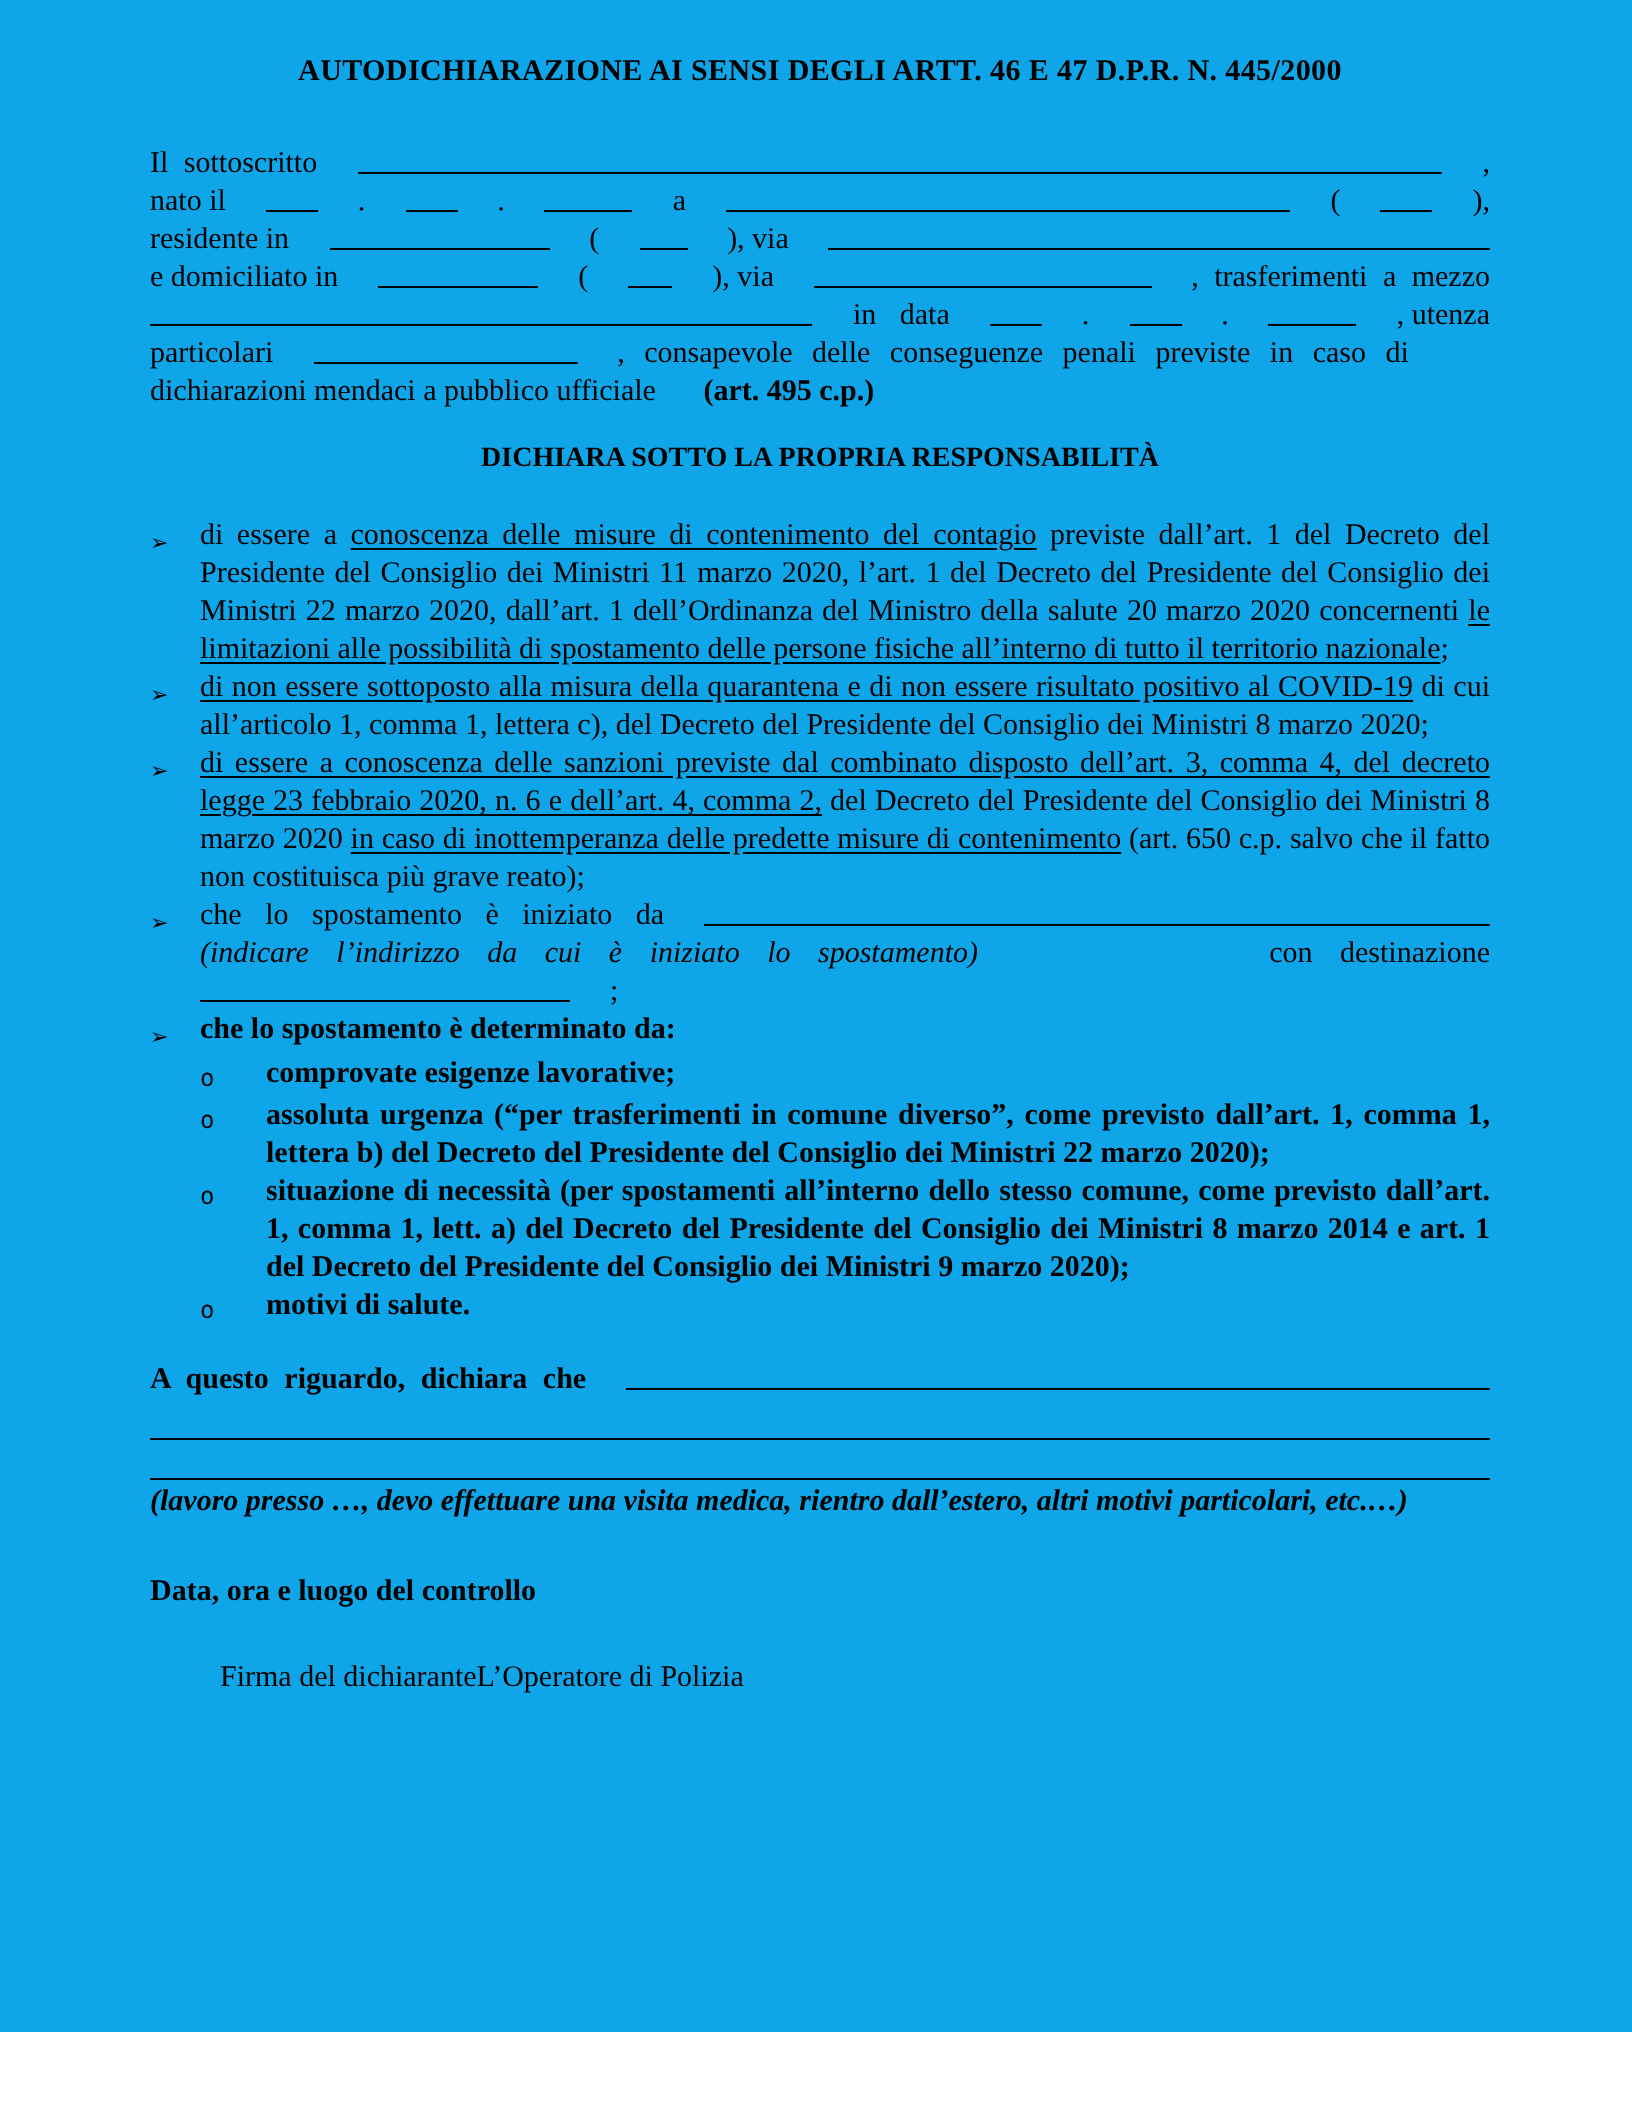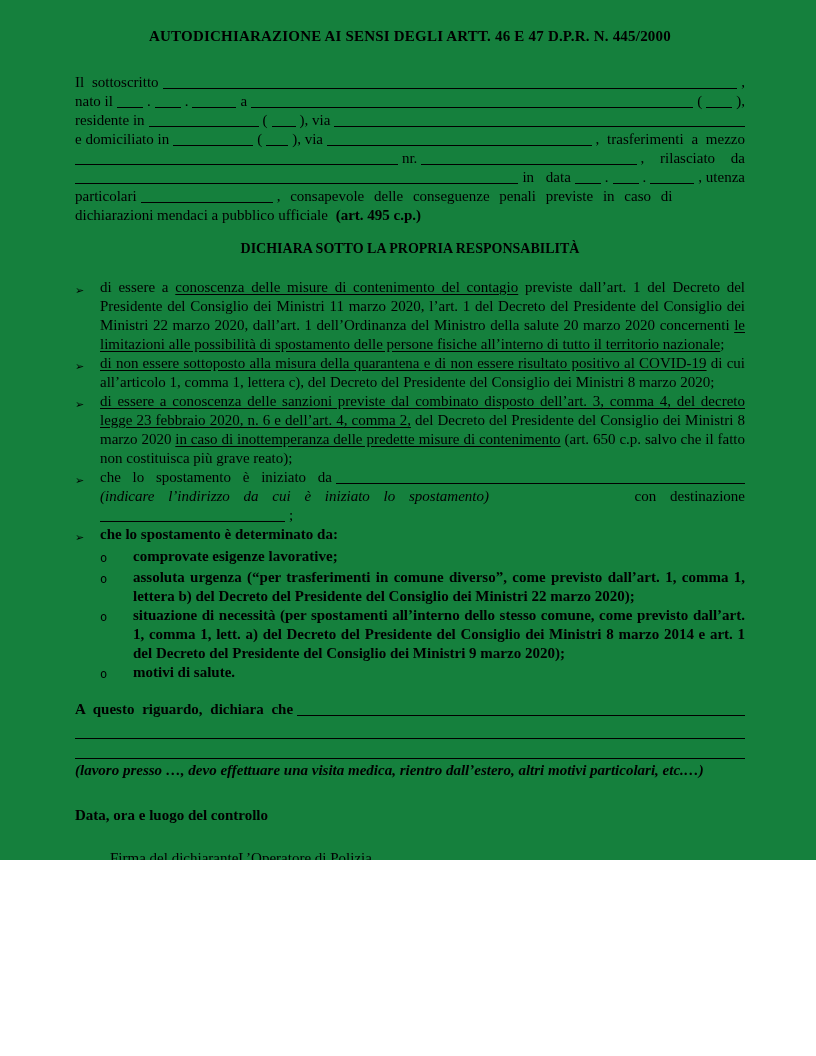--- a/index.html
+++ b/index.html
@@ -1,26 +1,26 @@
 <!DOCTYPE html>
 <html><head>
 <meta charset="utf-8">
 <style>
   html,body { margin:0; padding:0; background:#ffffff; }
   .page {
-    position:relative; width:816px; height:860px; box-sizing:border-box;
-    padding:27px 71px 0 75px; background:#15803d; overflow:hidden;
+    position:relative; width:816px; height:1016px; box-sizing:border-box;
+    padding:27px 71px 0 75px; background:#0ea5e9; overflow:hidden;
     font-family:"Liberation Serif","DejaVu Serif",serif;
     font-size:15px; line-height:19px; color:#000;
   }
   .title { text-align:center; font-weight:bold; font-size:15px; margin:0 0 27px 0; letter-spacing:.2px; }
   .heading { text-align:center; font-weight:bold; font-size:14px; margin:14px 0 20px 0; }
 
   
-  .fline { display:flex; align-items:flex-end; column-gap:4px; height:19px; }
+  .fline { display:flex; column-gap:20px; height:19px; }
   .fline .t { white-space:pre; flex:none; }
   .blank { border-bottom:1px solid #000; height:13px; margin-bottom:3px; flex:none; }
   .grow { flex:1 1 auto; }
 
   .bold { font-weight:bold; }
   .ital { font-style:italic; }
   .u { text-decoration:underline; text-underline-offset:2px; }
 
   
   .brow { display:flex; }
@@ -73,26 +73,20 @@
       <span class="blank grow"></span>
     </div>
     <div class="fline">
       <span class="t">e domiciliato in</span>
       <span class="blank" style="width:80px"></span>
       <span class="t">(</span>
       <span class="blank" style="width:22px"></span>
       <span class="t">), via</span>
       <span class="blank grow"></span>
       <span class="t ws4">, trasferimenti a mezzo</span>
-    </div>
-    <div class="fline">
-      <span class="blank grow" style="flex-grow:1.5"></span>
-      <span class="t">nr.</span>
-      <span class="blank grow"></span>
-      <span class="t ws12">, rilasciato da</span>
     </div>
     <div class="fline">
       <span class="blank grow"></span>
       <span class="t ws8">in data</span>
       <span class="blank" style="width:26px"></span>
       <span class="t">.</span>
       <span class="blank" style="width:26px"></span>
       <span class="t">.</span>
       <span class="blank" style="width:44px"></span>
       <span class="t">, utenza</span>

